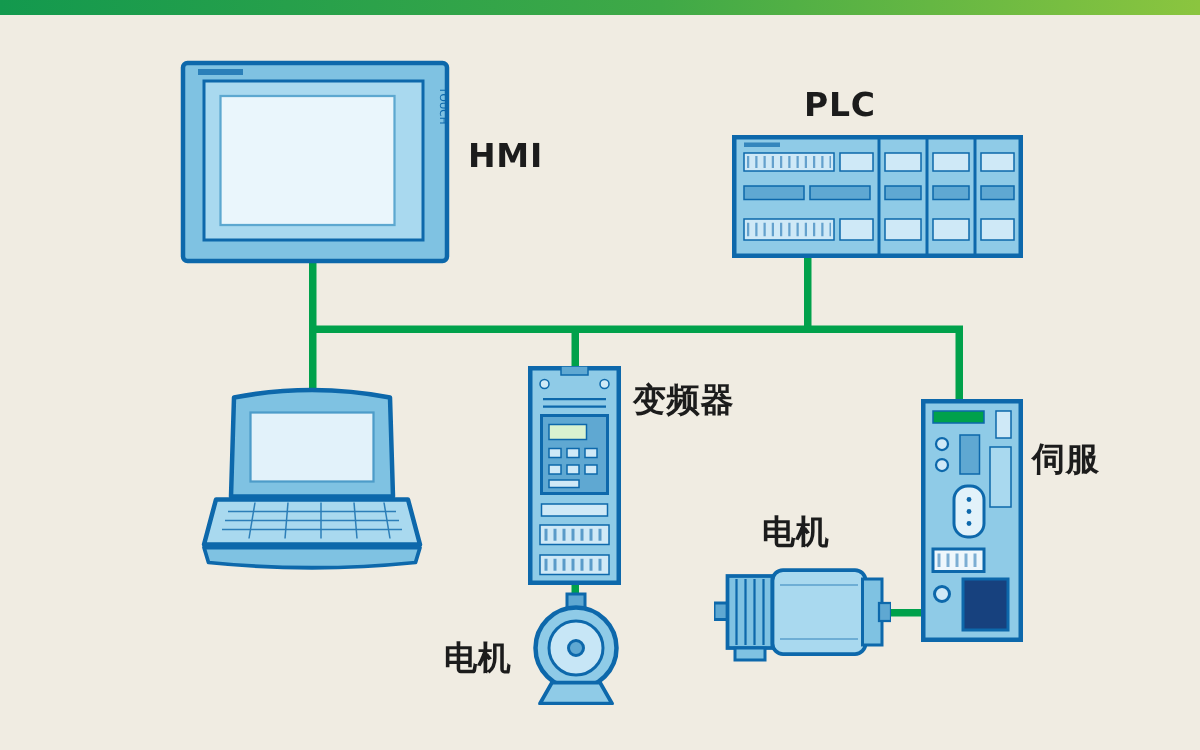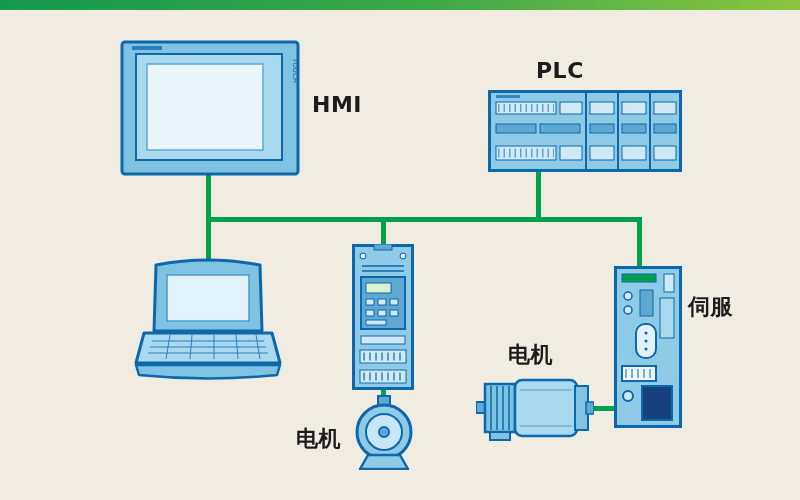--- a/index.html
+++ b/index.html
@@ -184,20 +184,21 @@
       </g>
       <rect x="8" y="100" width="34" height="15" fill="#eef7fc" stroke="#0d68ab" stroke-width="2"></rect>
       <line x1="11" y1="107.5" x2="40" y2="107.5" stroke="#0d68ab" stroke-width="9" stroke-dasharray="2 4" opacity="0.5"></line>
       <circle cx="14" cy="130" r="5" fill="#cfe9f7" stroke="#0d68ab" stroke-width="2"></circle>
       <rect x="28" y="120" width="30" height="34" fill="#17417e" stroke="#0d68ab" stroke-width="2"></rect>
     </svg>
   </div>
 
   <div class="lbl" style="left:312px; top:58px;margin-top:34px;">HMI</div>
   <div class="lbl" style="left:536px; top:58px;">PLC</div>
+  <div class="lbl" style="left:422px; top:252px;">变频器</div>
   <div class="lbl" style="left:296px; top:424px;">电机</div>
   <div class="lbl" style="left:508px; top:340px;">电机</div>
   <div class="lbl lbl-2line" style="left:688px; top:292px;">
     <div>伺服</div>
   </div>
 
   <div class="bottom-bar"></div>
 
 </div>
 

